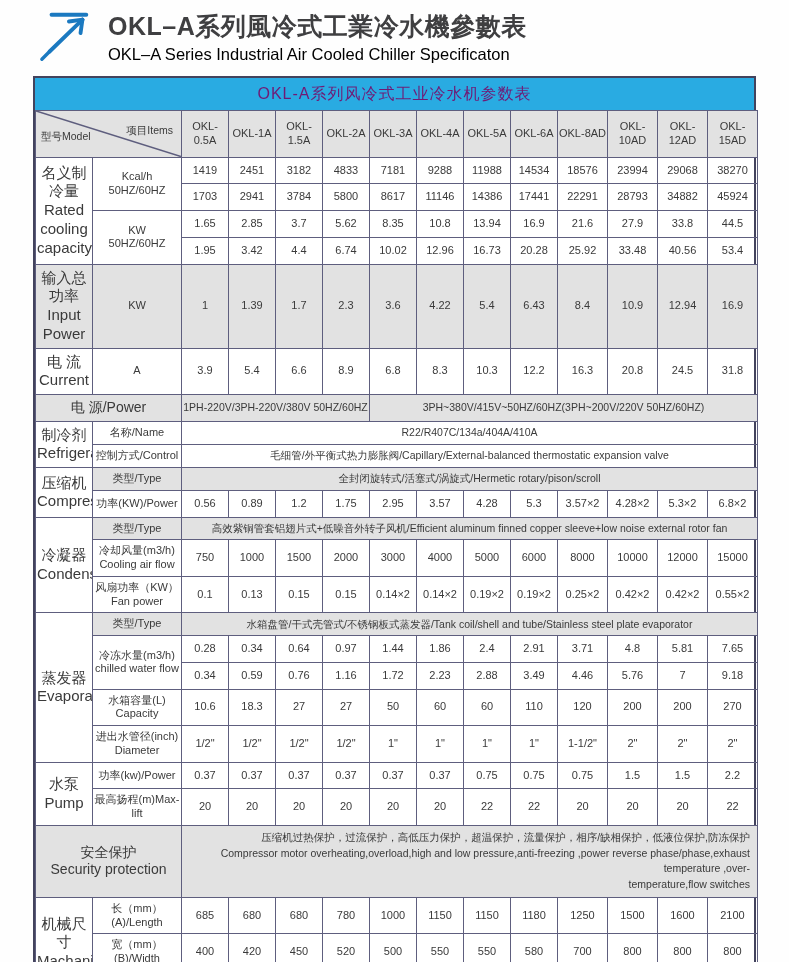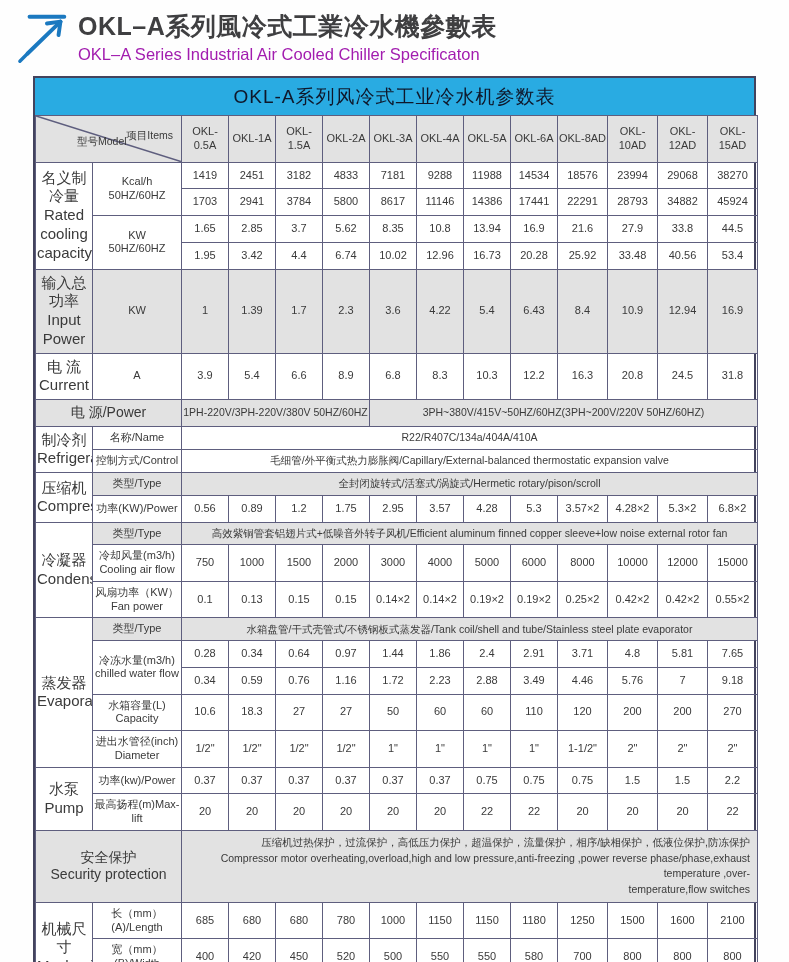--- a/index.html
+++ b/index.html
@@ -1,45 +1,45 @@
 <!DOCTYPE html>
 <html><head>
 <meta charset="utf-8">
 <style>
   * { box-sizing: border-box; }
   body { margin:0; background:#ffffff; font-family:"Liberation Sans","DejaVu Sans",sans-serif; color:#3c3c3c; }
   .page { width:789px; height:962px; overflow:hidden; background:#fefefe; position:relative; }
 
   
-  .hdr { display:flex; align-items:flex-end; gap:4px; padding:8px 0 0 16px; }
+  .hdr { display:flex; align-items:flex-start; gap:12px; padding:8px 0 0 38px; }
   .logo { width:58px; height:54px; flex:0 0 auto; }
   .titles h1 { margin:2px 0 0 0; font-size:25px; font-weight:700; color:#3f3f41; letter-spacing:0.5px; }
-  .titles h2 { margin:2px 0 0 0; font-size:16.5px; font-weight:500; color:#a21caf; }
+  .titles h2 { margin:2px 0 0 0; font-size:16.5px; font-weight:500; color:#000000; }
 
   
   .table-wrap { margin:12px 0 0 33px; width:723px; border:2px solid #43435d; background:#fff; }
-  .blue-bar { background:#29abe2; color:#0f172a; text-align:center; font-size:19px; font-weight:500; padding:6px 0 5px 0; letter-spacing:1px; }
+  .blue-bar { background:#29abe2; color:#701a75; text-align:center; font-size:16px; font-weight:500; padding:6px 0 5px 0; letter-spacing:1px; }
   table { border-collapse:collapse; width:100%; table-layout:fixed; }
   td, th { border:1px solid #5e5e7e; text-align:center; vertical-align:middle; padding:4px 1px; font-size:11px; font-weight:400; color:#3a3a3a; white-space:pre-line; line-height:1.25; overflow:hidden; }
   .sh { background:#e2e2e2; }
   .colh { padding:9px 0; }
   .cat  { font-size:15px; }
   .cat2 { font-size:14px; }
   .item { font-size:11px; }
   .val  { font-size:11px; padding:6px 1px; }
   .span { font-size:10.5px; }
   .spanl{ text-align:right; padding:4px 7px; font-size:10.5px; line-height:1.5; }
   .c-cat  { width:57px; }
   .c-item { width:89px; }
   .c-v    { width:47px; }
   .c-vd   { width:50px; }
 
   .diag { position:relative; padding:0; }
   .diag svg { position:absolute; left:0; top:0; width:100%; height:100%; }
-  .diag .d1 { position:absolute; left:5px;  top:58%; transform:translateY(-50%); font-size:10.5px;margin-left:36px; }
+  .diag .d1 { position:absolute; left:5px;  top:58%; transform:translateY(-50%); font-size:10.5px; }
   .diag .d2 { position:absolute; right:8px; top:44%; transform:translateY(-50%); font-size:10.5px; }
 </style>
 </head>
 <body>
 
 <div class="page">
 
   <div class="hdr">
     <div class="logo">
       <svg viewBox="0 0 60 56" fill="none" stroke="#1b79c0" stroke-width="4" stroke-linecap="round">

